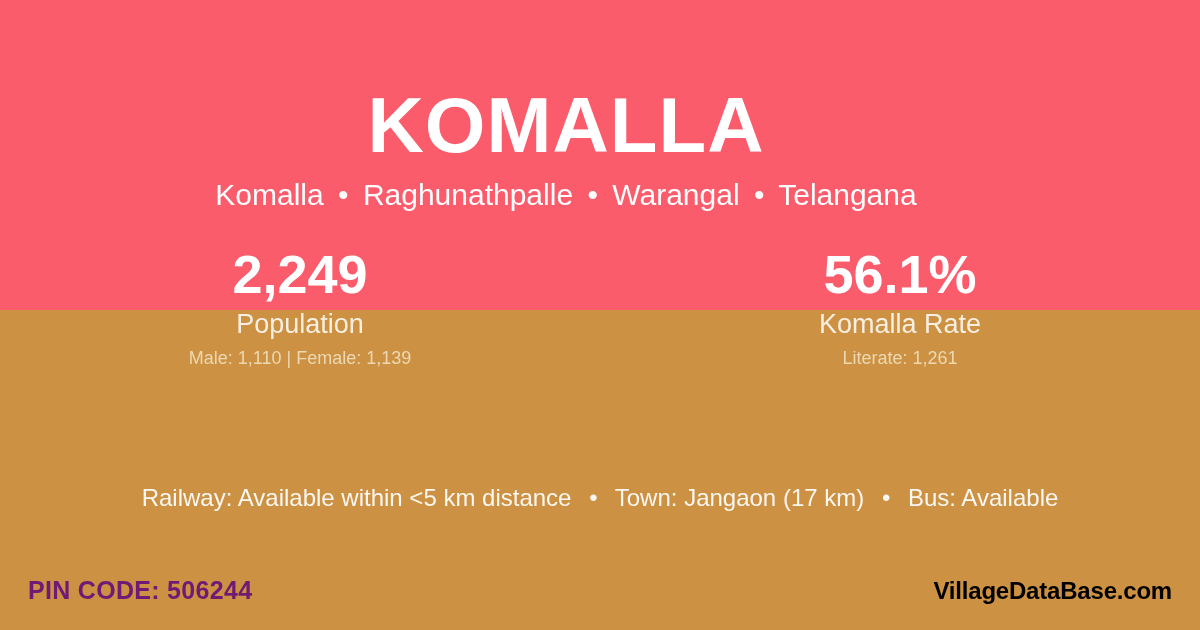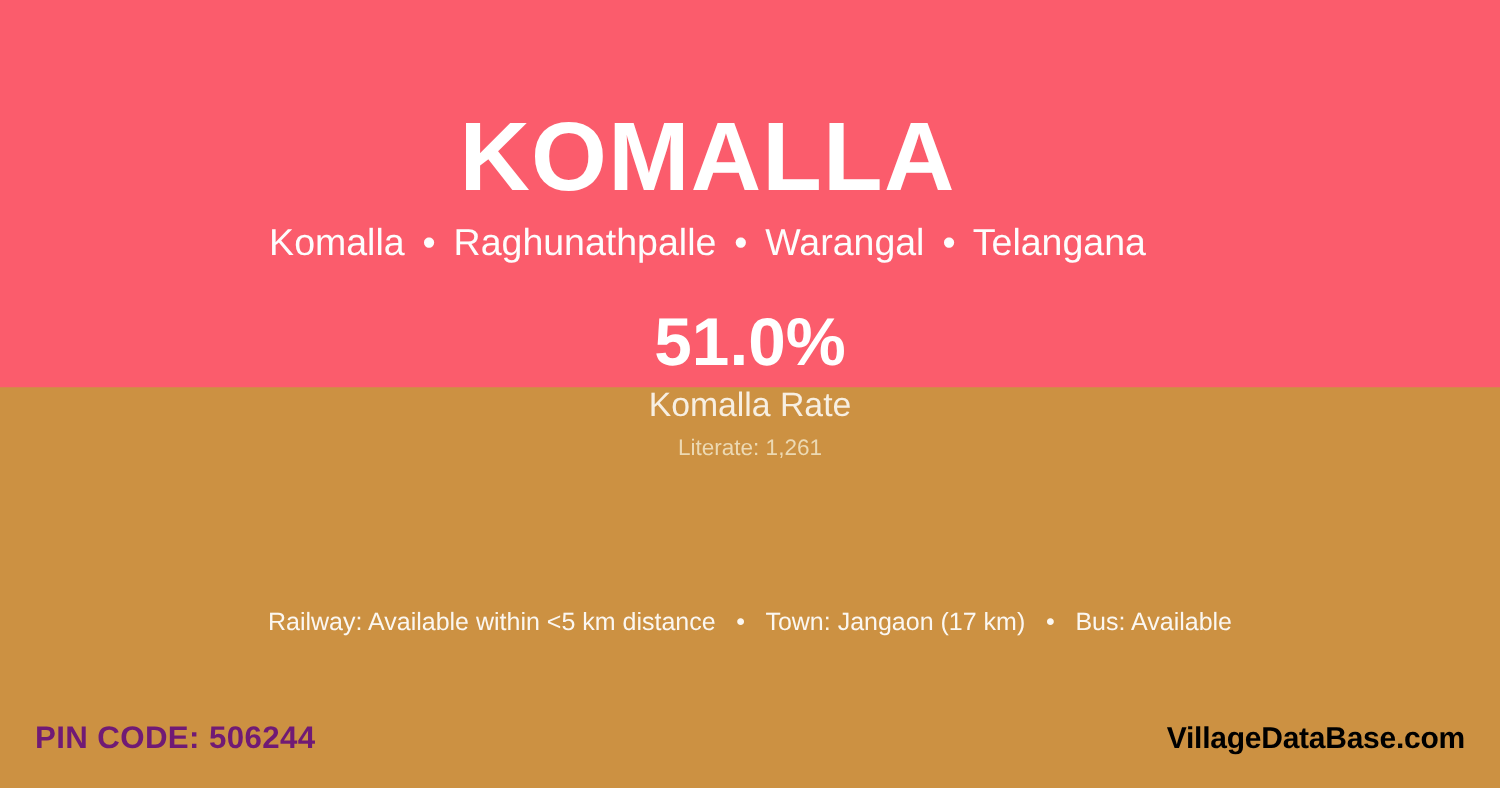--- a/index.html
+++ b/index.html
@@ -101,21 +101,21 @@
     color: #ecd9b3;
   }
 
   
   .amenities {
     position: absolute;
     left: 0;
     top: 481px;
     width: 1200px;
     text-align: center;
-    font-size: 20px;
+    font-size: 24px;
     line-height: 34px;
     color: #fbf7f1;
     white-space: nowrap;
   }
   .amenity-sep {
     padding: 0 11px;
     color: #fbf7f1;
   }
 
   
@@ -163,24 +163,29 @@
       <span>Raghunathpalle</span>
       <span class="crumb-sep">•</span>
       <span>Warangal</span>
       <span class="crumb-sep">•</span>
       <span>Telangana</span>
     </div>
   </div>
 
   <div class="stats">
 
-
-
     <div class="stat">
-      <div class="stat-value">51.0%</div>
+      <div class="stat-value">2,249</div>
+      <div class="stat-label">Population</div>
+      <div class="stat-sub">Male: 1,110 | Female: 1,139</div>
+    </div>
+
+
+    <div class="stat">
+      <div class="stat-value">56.1%</div>
       <div class="stat-label">Komalla Rate</div>
       <div class="stat-sub">Literate: 1,261</div>
     </div>
 
   </div>
 
   <div class="amenities">
     <span>Railway: Available within &lt;5 km distance</span>
     <span class="amenity-sep">•</span>
     <span>Town: Jangaon (17 km)</span>

